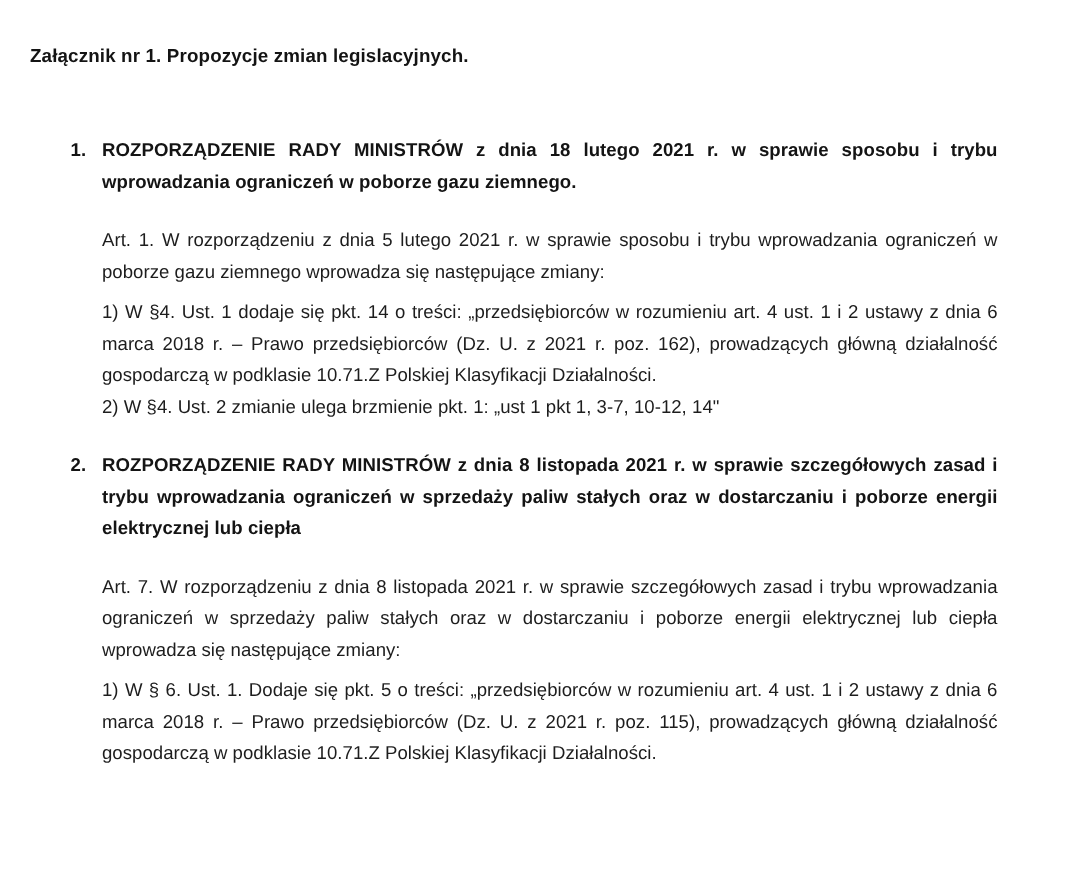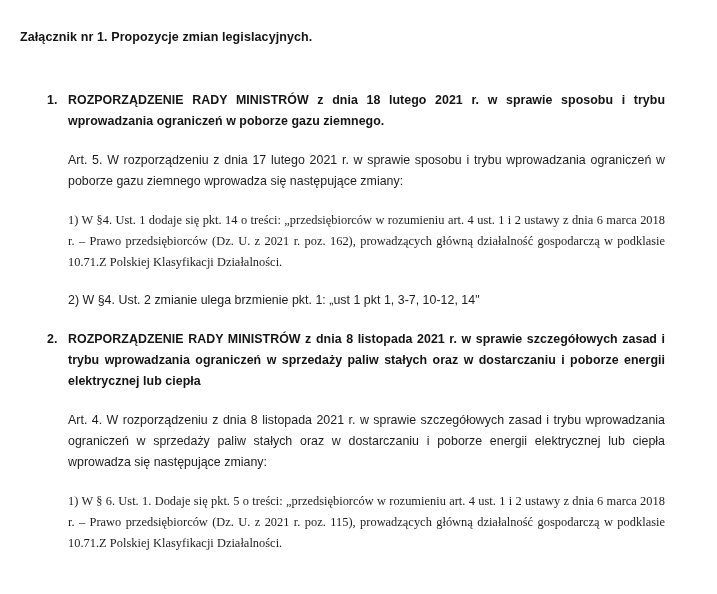--- a/index.html
+++ b/index.html
@@ -75,52 +75,52 @@
     margin-left: 21px;
     font-size: 12.4px;
     line-height: 21px;
     text-align: justify;
     text-justify: inter-word;
     color: #1d1d1d;
     letter-spacing: 0.02px;
   }
 
   .para.gap-art   { margin-top: 18px; }
-  .para.gap-point { margin-top: 18px; font-family: Liberation Serif, serif; }
-  .para.gap-point2{ margin-top: 17px; }
+  .para.gap-point { margin-top: 6px; }
+  .para.gap-point2{ }
 
   .section.second { margin-top: 18px; }
 </style>
 </head>
 <body style="background: rgb(255, 255, 255); color: rgb(26, 26, 26);">
 
 <div class="page">
 
   <div class="doc-title">Załącznik nr 1. Propozycje zmian legislacyjnych.</div>
 
   <div class="content">
 
     <div class="section first">
       <div class="section-head">
         <span class="section-number">1.</span>
         <span>ROZPORZĄDZENIE RADY MINISTRÓW z dnia 18 lutego 2021 r. w sprawie sposobu i trybu wprowadzania ograniczeń w poborze gazu ziemnego.</span>
       </div>
 
-      <div class="para gap-art">Art. 5. W rozporządzeniu z dnia 17 lutego 2021 r. w sprawie sposobu i trybu wprowadzania ograniczeń w poborze gazu ziemnego wprowadza się następujące zmiany:</div>
+      <div class="para gap-art">Art. 1. W rozporządzeniu z dnia 5 lutego 2021 r. w sprawie sposobu i trybu wprowadzania ograniczeń w poborze gazu ziemnego wprowadza się następujące zmiany:</div>
 
       <div class="para gap-point">1) W §4. Ust. 1 dodaje się pkt. 14 o treści: „przedsiębiorców w rozumieniu art. 4 ust. 1 i 2 ustawy z dnia 6 marca 2018 r. – Prawo przedsiębiorców (Dz. U. z 2021 r. poz. 162), prowadzących główną działalność gospodarczą w podklasie 10.71.Z Polskiej Klasyfikacji Działalności.</div>
 
       <div class="para gap-point2">2) W §4. Ust. 2 zmianie ulega brzmienie pkt. 1: „ust 1 pkt 1, 3-7, 10-12, 14"</div>
     </div>
 
     <div class="section second">
       <div class="section-head">
         <span class="section-number">2.</span>
         <span>ROZPORZĄDZENIE RADY MINISTRÓW z dnia 8 listopada 2021 r. w sprawie szczegółowych zasad i trybu wprowadzania ograniczeń w sprzedaży paliw stałych oraz w dostarczaniu i poborze energii elektrycznej lub ciepła</span>
       </div>
 
-      <div class="para gap-art">Art. 4. W rozporządzeniu z dnia 8 listopada 2021 r. w sprawie szczegółowych zasad i trybu wprowadzania ograniczeń w sprzedaży paliw stałych oraz w dostarczaniu i poborze energii elektrycznej lub ciepła wprowadza się następujące zmiany:</div>
+      <div class="para gap-art">Art. 7. W rozporządzeniu z dnia 8 listopada 2021 r. w sprawie szczegółowych zasad i trybu wprowadzania ograniczeń w sprzedaży paliw stałych oraz w dostarczaniu i poborze energii elektrycznej lub ciepła wprowadza się następujące zmiany:</div>
 
       <div class="para gap-point">1) W § 6. Ust. 1. Dodaje się pkt. 5 o treści: „przedsiębiorców w rozumieniu art. 4 ust. 1 i 2 ustawy z dnia 6 marca 2018 r. – Prawo przedsiębiorców (Dz. U. z 2021 r. poz. 115), prowadzących główną działalność gospodarczą w podklasie 10.71.Z Polskiej Klasyfikacji Działalności.</div>
     </div>
 
   </div>
 </div>
 
 </body></html>

